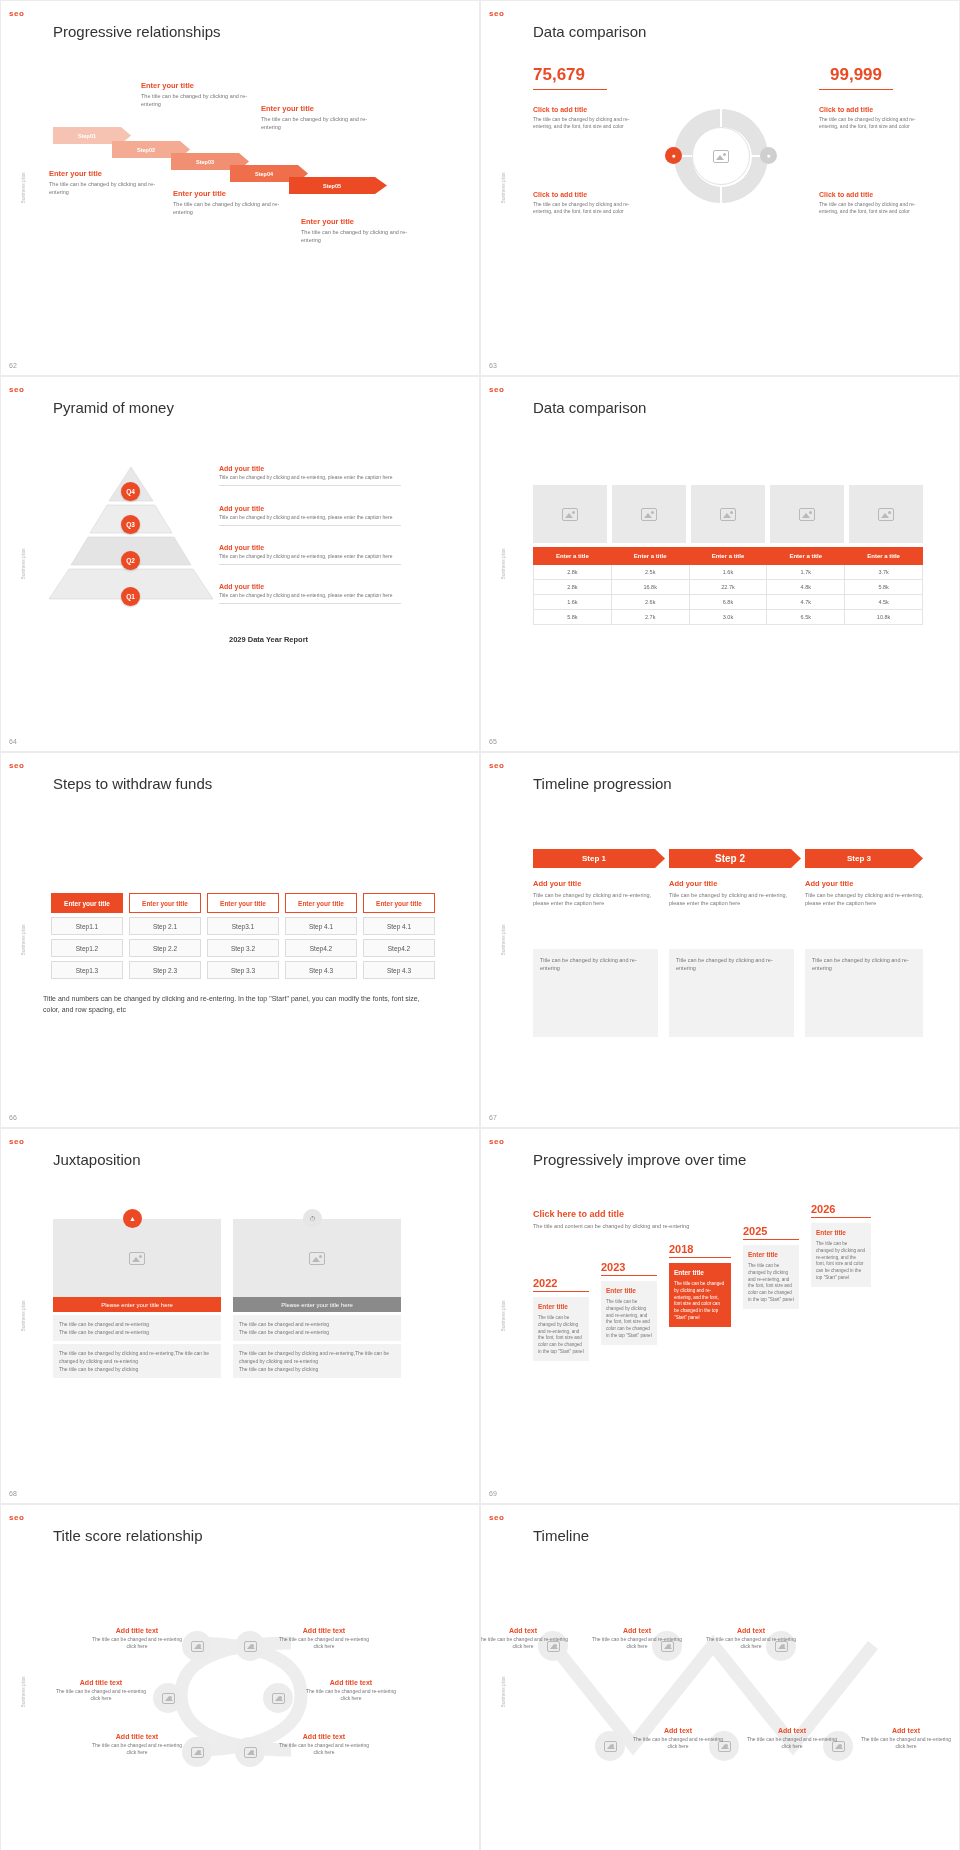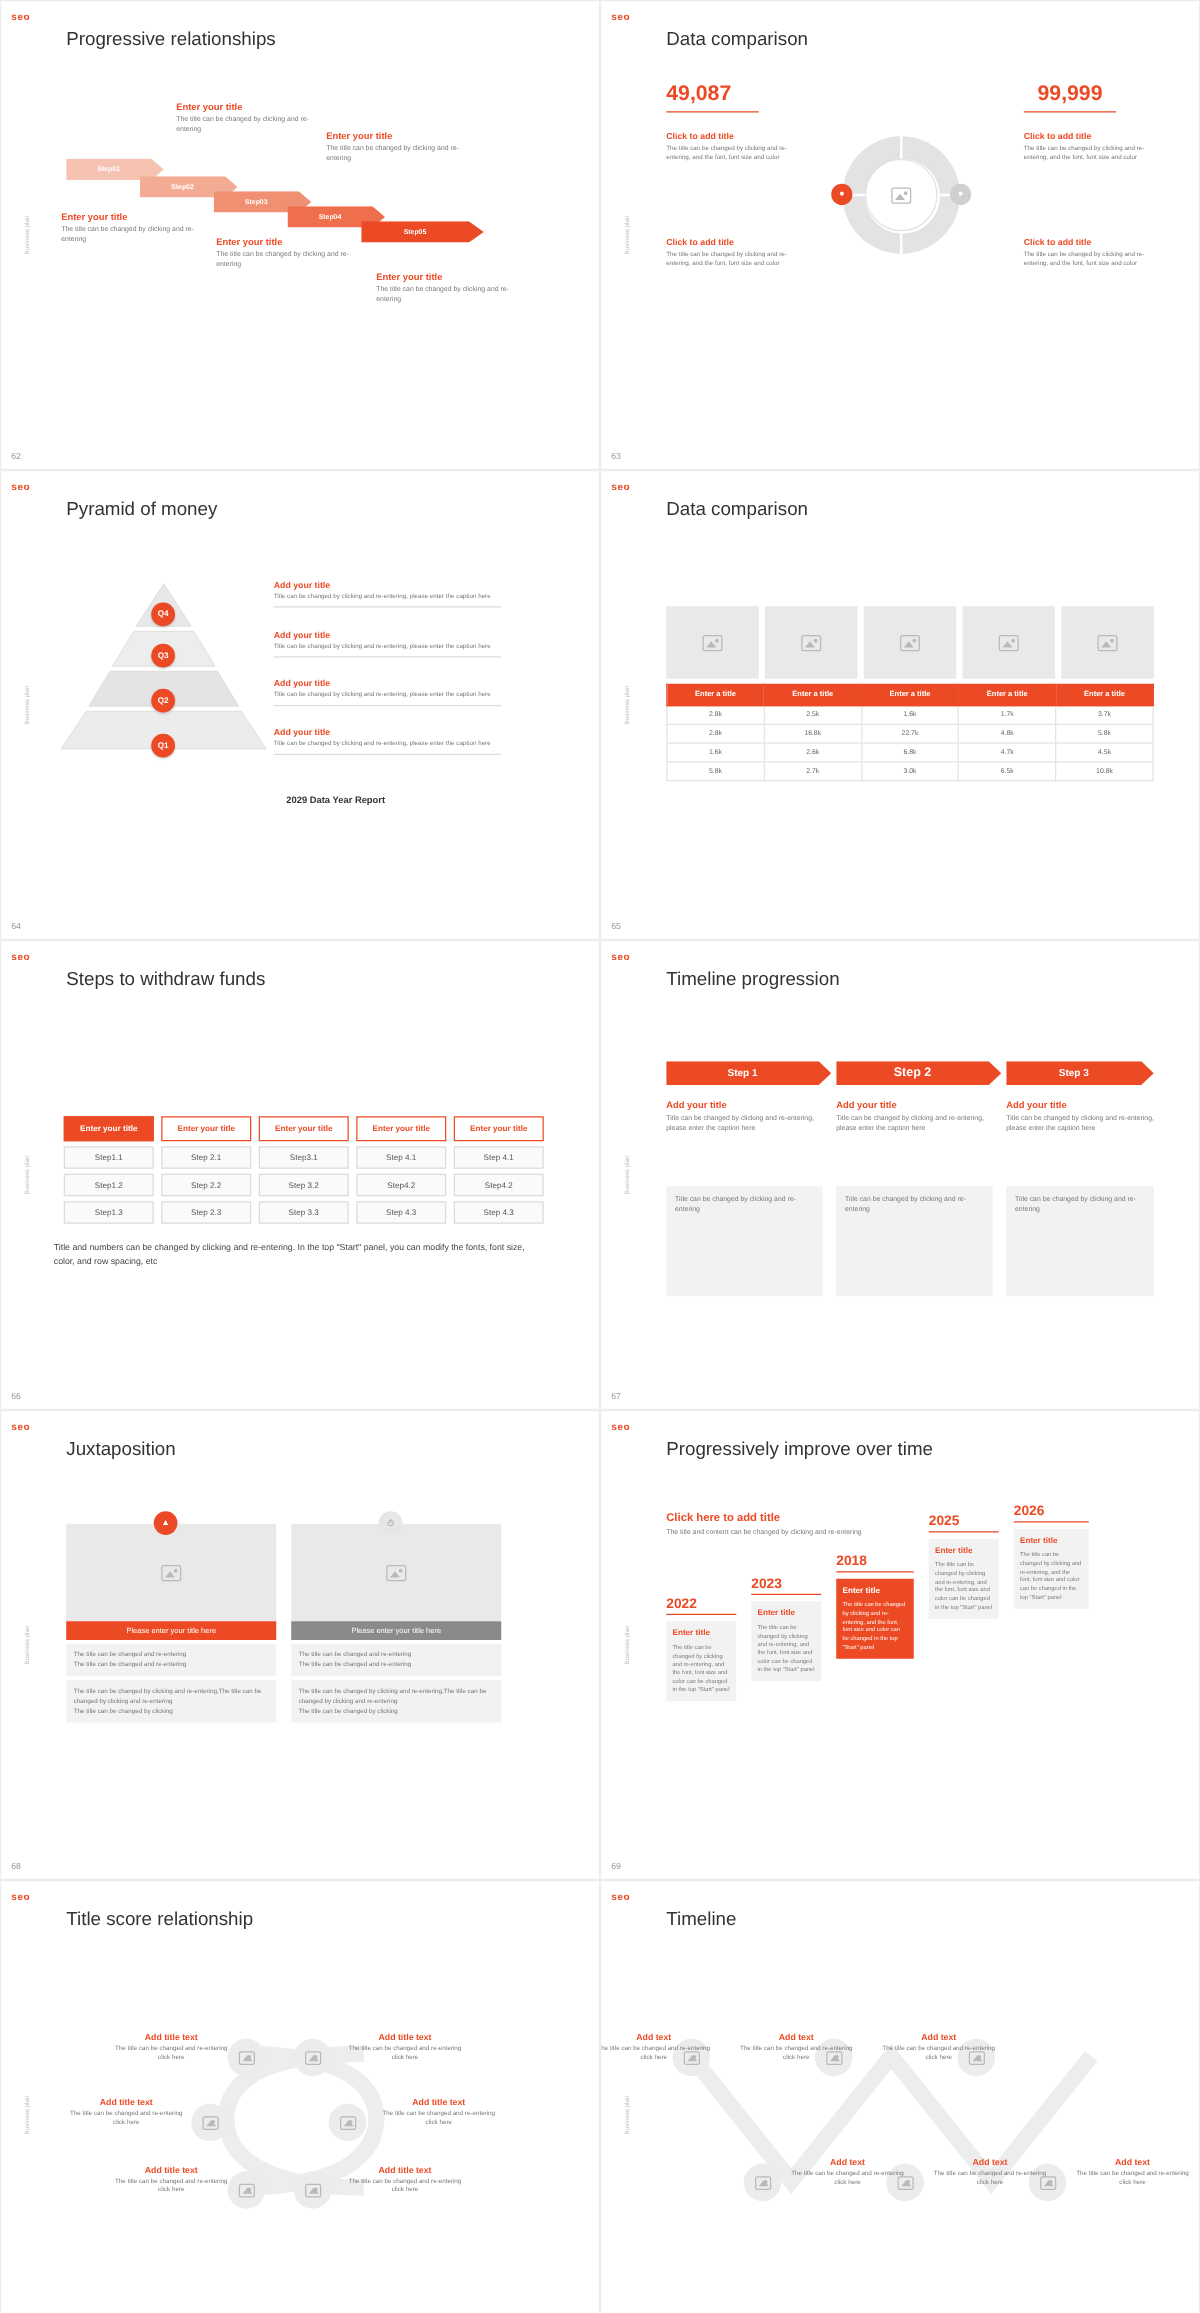--- a/index.html
+++ b/index.html
@@ -196,21 +196,21 @@
   </div>
 
   <div class="slide">
     <div class="slide-inner">
       <div class="logo">seo</div>
       <div class="sidebar-label">Business plan</div>
       <div class="page-num">63</div>
       <div class="title">Data comparison</div>
 
       <div style="position:absolute;left:52px;top:64px;">
-        <div class="bignum">49,087</div>
+        <div class="bignum">75,679</div>
         <div class="underline-red"></div>
       </div>
       <div style="position:absolute;left:338px;top:64px;text-align:center;">
         <div class="bignum">99,999</div>
         <div class="underline-red"></div>
       </div>
 
       <div class="blk" style="left:52px;top:105px;">
         <div class="h">Click to add title</div>
         <div class="micro">The title can be changed by clicking and re-entering, and the font, font size and color</div>
@@ -497,21 +497,21 @@
         </div>
       </div>
       <div class="y69" style="left:188px;top:114px;width:62px;">
         <div class="yr">2018</div>
         <div class="rule"></div>
         <div class="bx filled">
           <div class="h">Enter title</div>
           <div>The title can be changed by clicking and re-entering, and the font, font size and color can be changed in the top "Start" panel</div>
         </div>
       </div>
-      <div class="y69" style="left:262px;top:82px;width:56px;">
+      <div class="y69" style="left:262px;top:96px;width:56px;">
         <div class="yr">2025</div>
         <div class="rule"></div>
         <div class="bx">
           <div class="h">Enter title</div>
           <div>The title can be changed by clicking and re-entering, and the font, font size and color can be changed in the top "Start" panel</div>
         </div>
       </div>
       <div class="y69" style="left:330px;top:74px;width:60px;">
         <div class="yr">2026</div>
         <div class="rule"></div>

